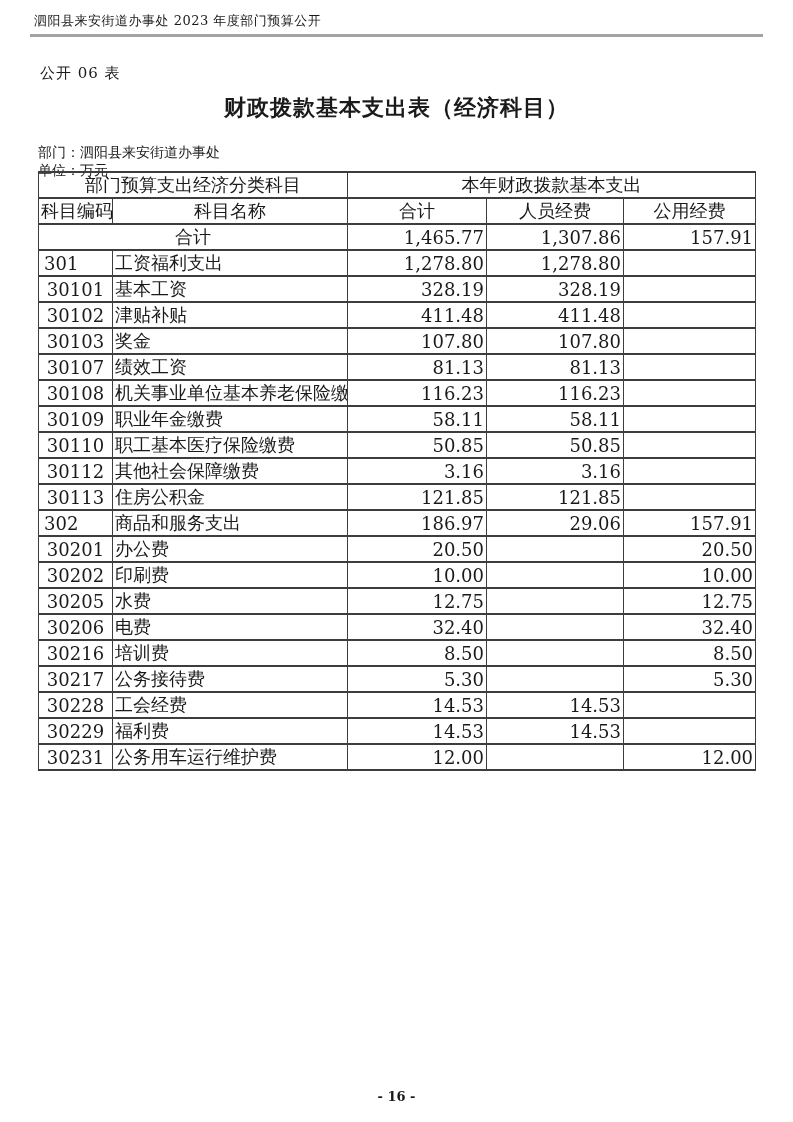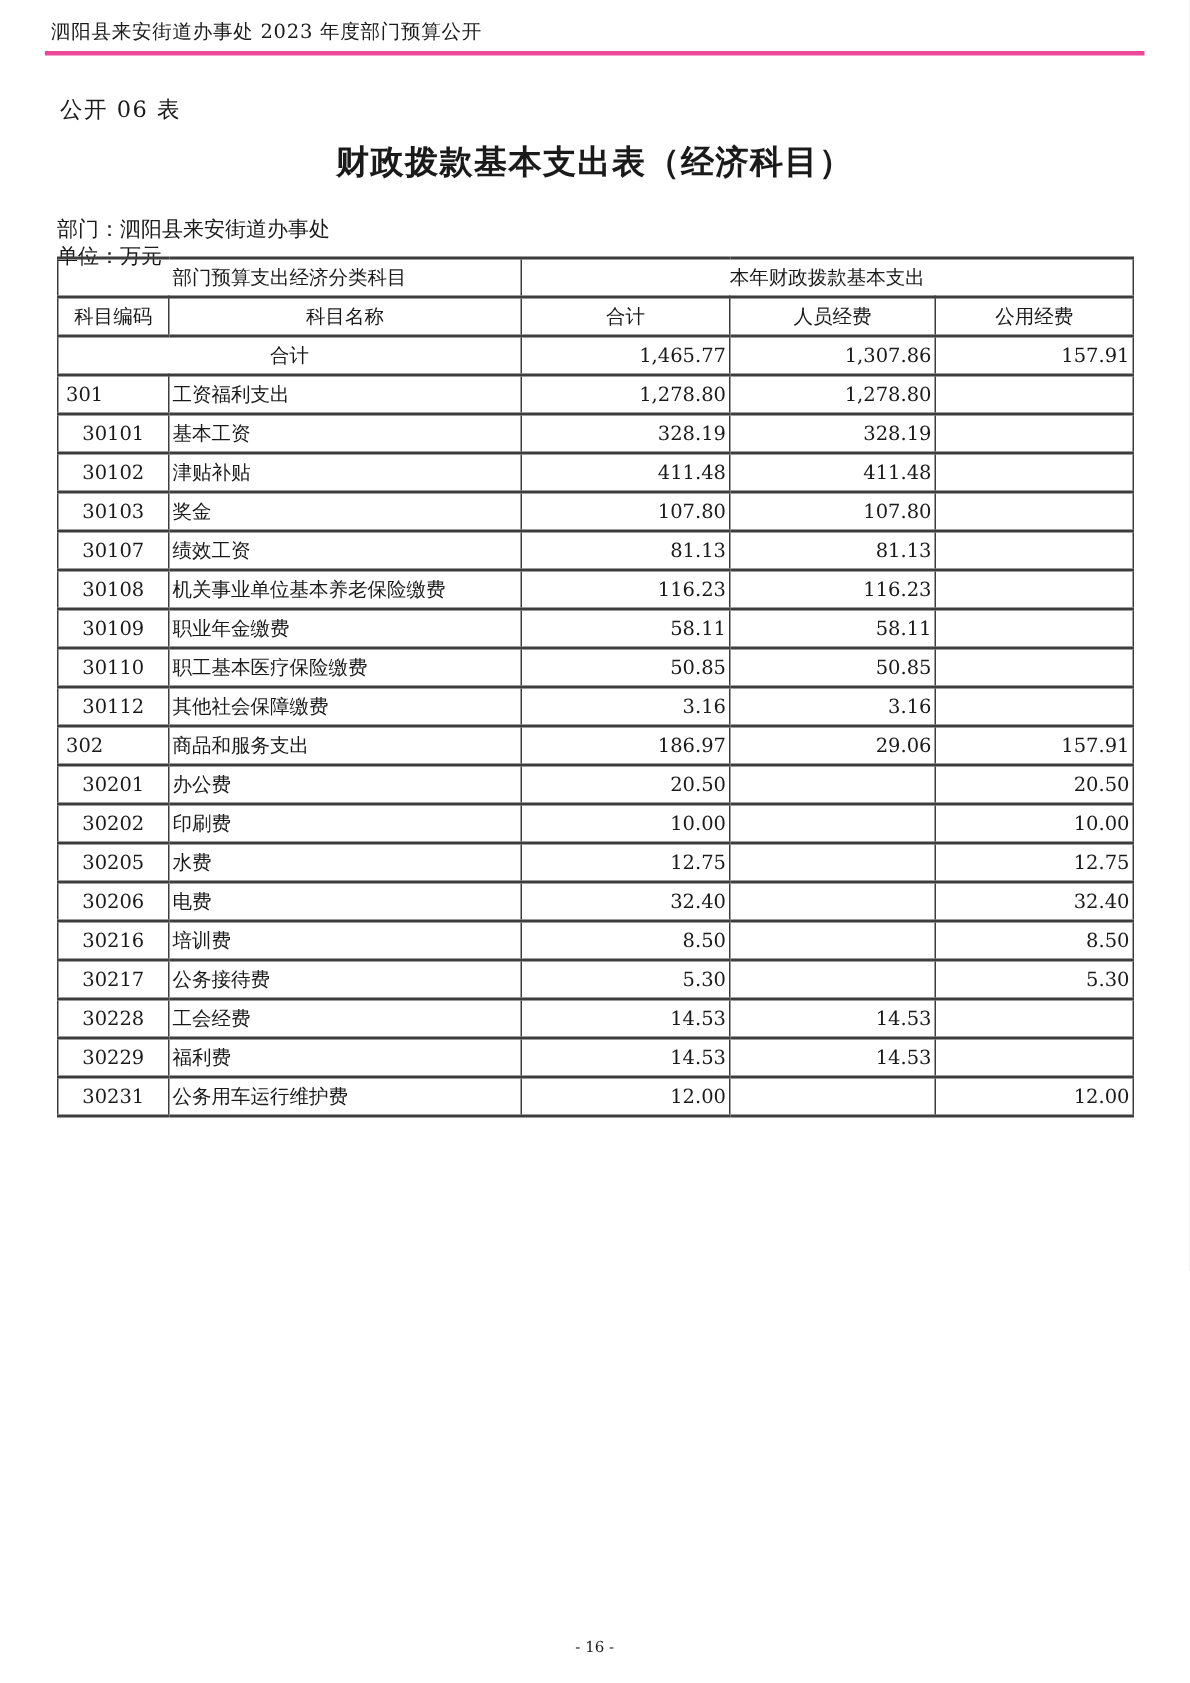--- a/index.html
+++ b/index.html
@@ -11,21 +11,21 @@
     background: #ffffff;
     font-family: "DejaVu Serif", "Liberation Serif", serif;
     color: #1a1a1a;
     overflow: hidden;
   }
   .doc-header {
     position: absolute;
     top: 12px; left: 30px; right: 30px;
     padding: 0 0 4px 4px;
     font-size: 13px;
-    border-bottom: 3px solid #ec4899;
+    border-bottom: 3px solid #a3a3a3;
     letter-spacing: 0.5px;
   }
   .table-label {
     position: absolute;
     top: 64px; left: 40px;
     font-size: 15px;
     letter-spacing: 1px;
   }
   .doc-title {
     position: absolute;
@@ -42,21 +42,21 @@
     justify-content: space-between;
     font-size: 14px;
     flex-direction: column;
   }
   table.budget {
     position: absolute;
     top: 171px; left: 38px;
     width: 717px;
     border-collapse: collapse;
     table-layout: fixed;
-    font-size: 13px;
+    font-size: 18px;
   }
   table.budget th, table.budget td {
     border-top: 2px solid #3d3d3d;
     border-bottom: 2px solid #3d3d3d;
     border-left: 1px solid #3d3d3d;
     border-right: 1px solid #3d3d3d;
     height: 24px;
     padding: 0 2px;
     font-weight: normal;
     overflow: hidden;
@@ -65,21 +65,22 @@
   table.budget th { text-align: center; }
   .td-code { text-align: center; }
   .td-code.lvl1 { text-align: left; padding-left: 5px; }
   .td-name { text-align: left; padding-left: 8px; }
   .td-name.center { text-align: center; padding-left: 2px; }
   .td-num { text-align: right; padding-right: 8px; }
   .page-footer {
     position: absolute;
     bottom: 18px; left: 0; width: 100%;
     text-align: center;
-    font-size: 10px;
+    font-size: 13px;
+    font-weight: bold;
   }
 </style>
 </head>
 <body>
 
 <div class="page">
 
   <div class="doc-header">泗阳县来安街道办事处 2023 年度部门预算公开</div>
 
   <div class="table-label">公开 06 表</div>
@@ -176,20 +177,27 @@
           <td class="td-num"></td>
         </tr>
         <tr>
           <td class="td-code">30112</td>
           <td class="td-name">其他社会保障缴费</td>
           <td class="td-num">3.16</td>
           <td class="td-num">3.16</td>
           <td class="td-num"></td>
         </tr>
         <tr>
+          <td class="td-code">30113</td>
+          <td class="td-name">住房公积金</td>
+          <td class="td-num">121.85</td>
+          <td class="td-num">121.85</td>
+          <td class="td-num"></td>
+        </tr>
+        <tr>
           <td class="td-code lvl1">302</td>
           <td class="td-name">商品和服务支出</td>
           <td class="td-num">186.97</td>
           <td class="td-num">29.06</td>
           <td class="td-num">157.91</td>
         </tr>
         <tr>
           <td class="td-code">30201</td>
           <td class="td-name">办公费</td>
           <td class="td-num">20.50</td>

